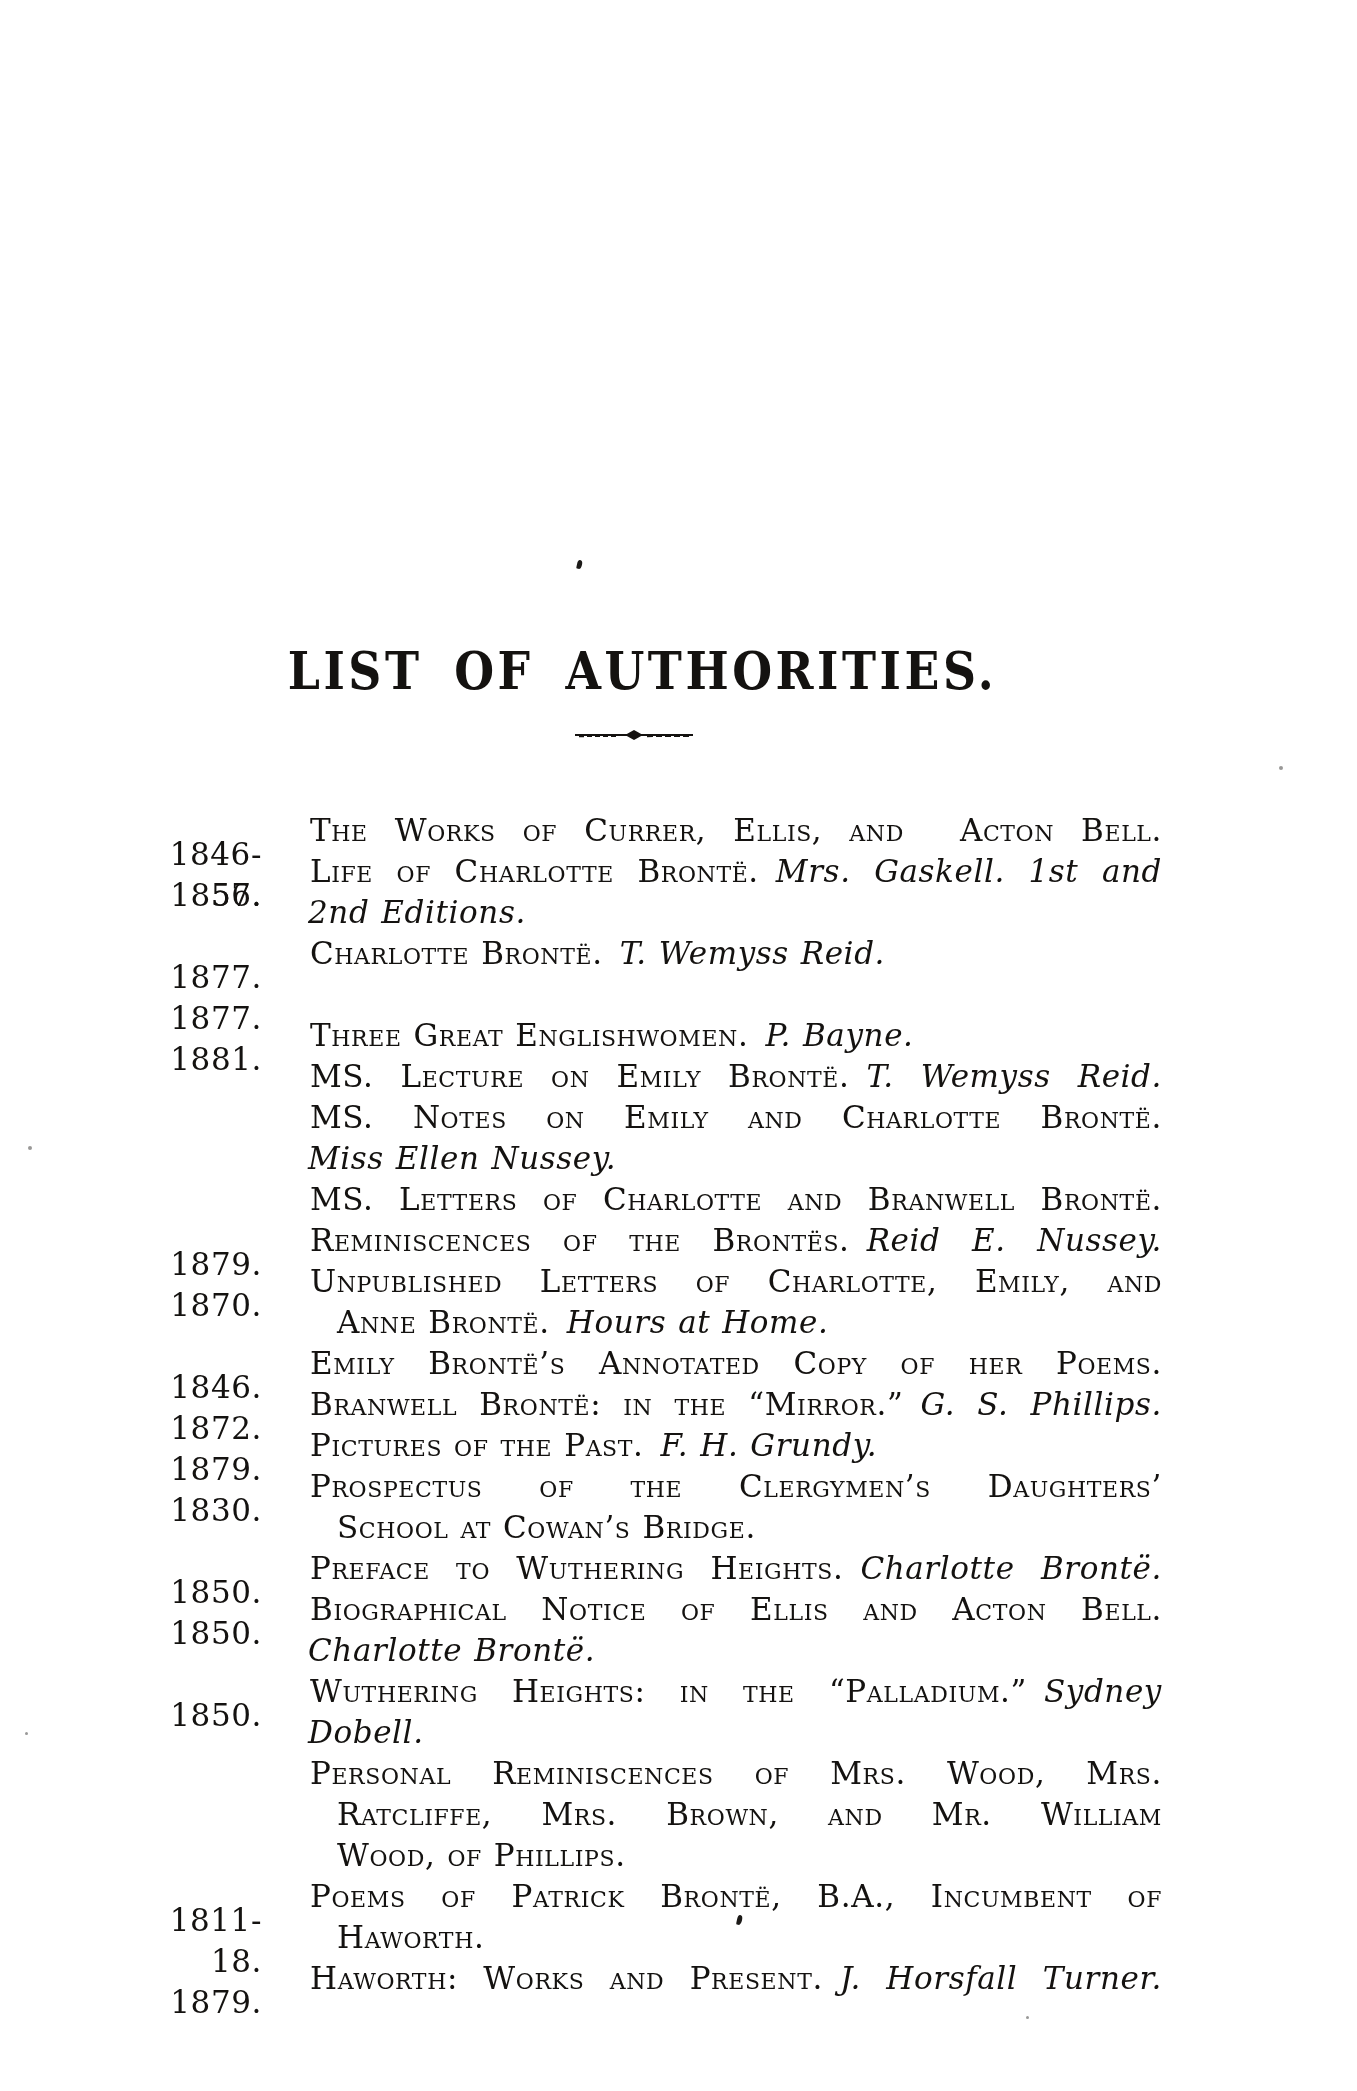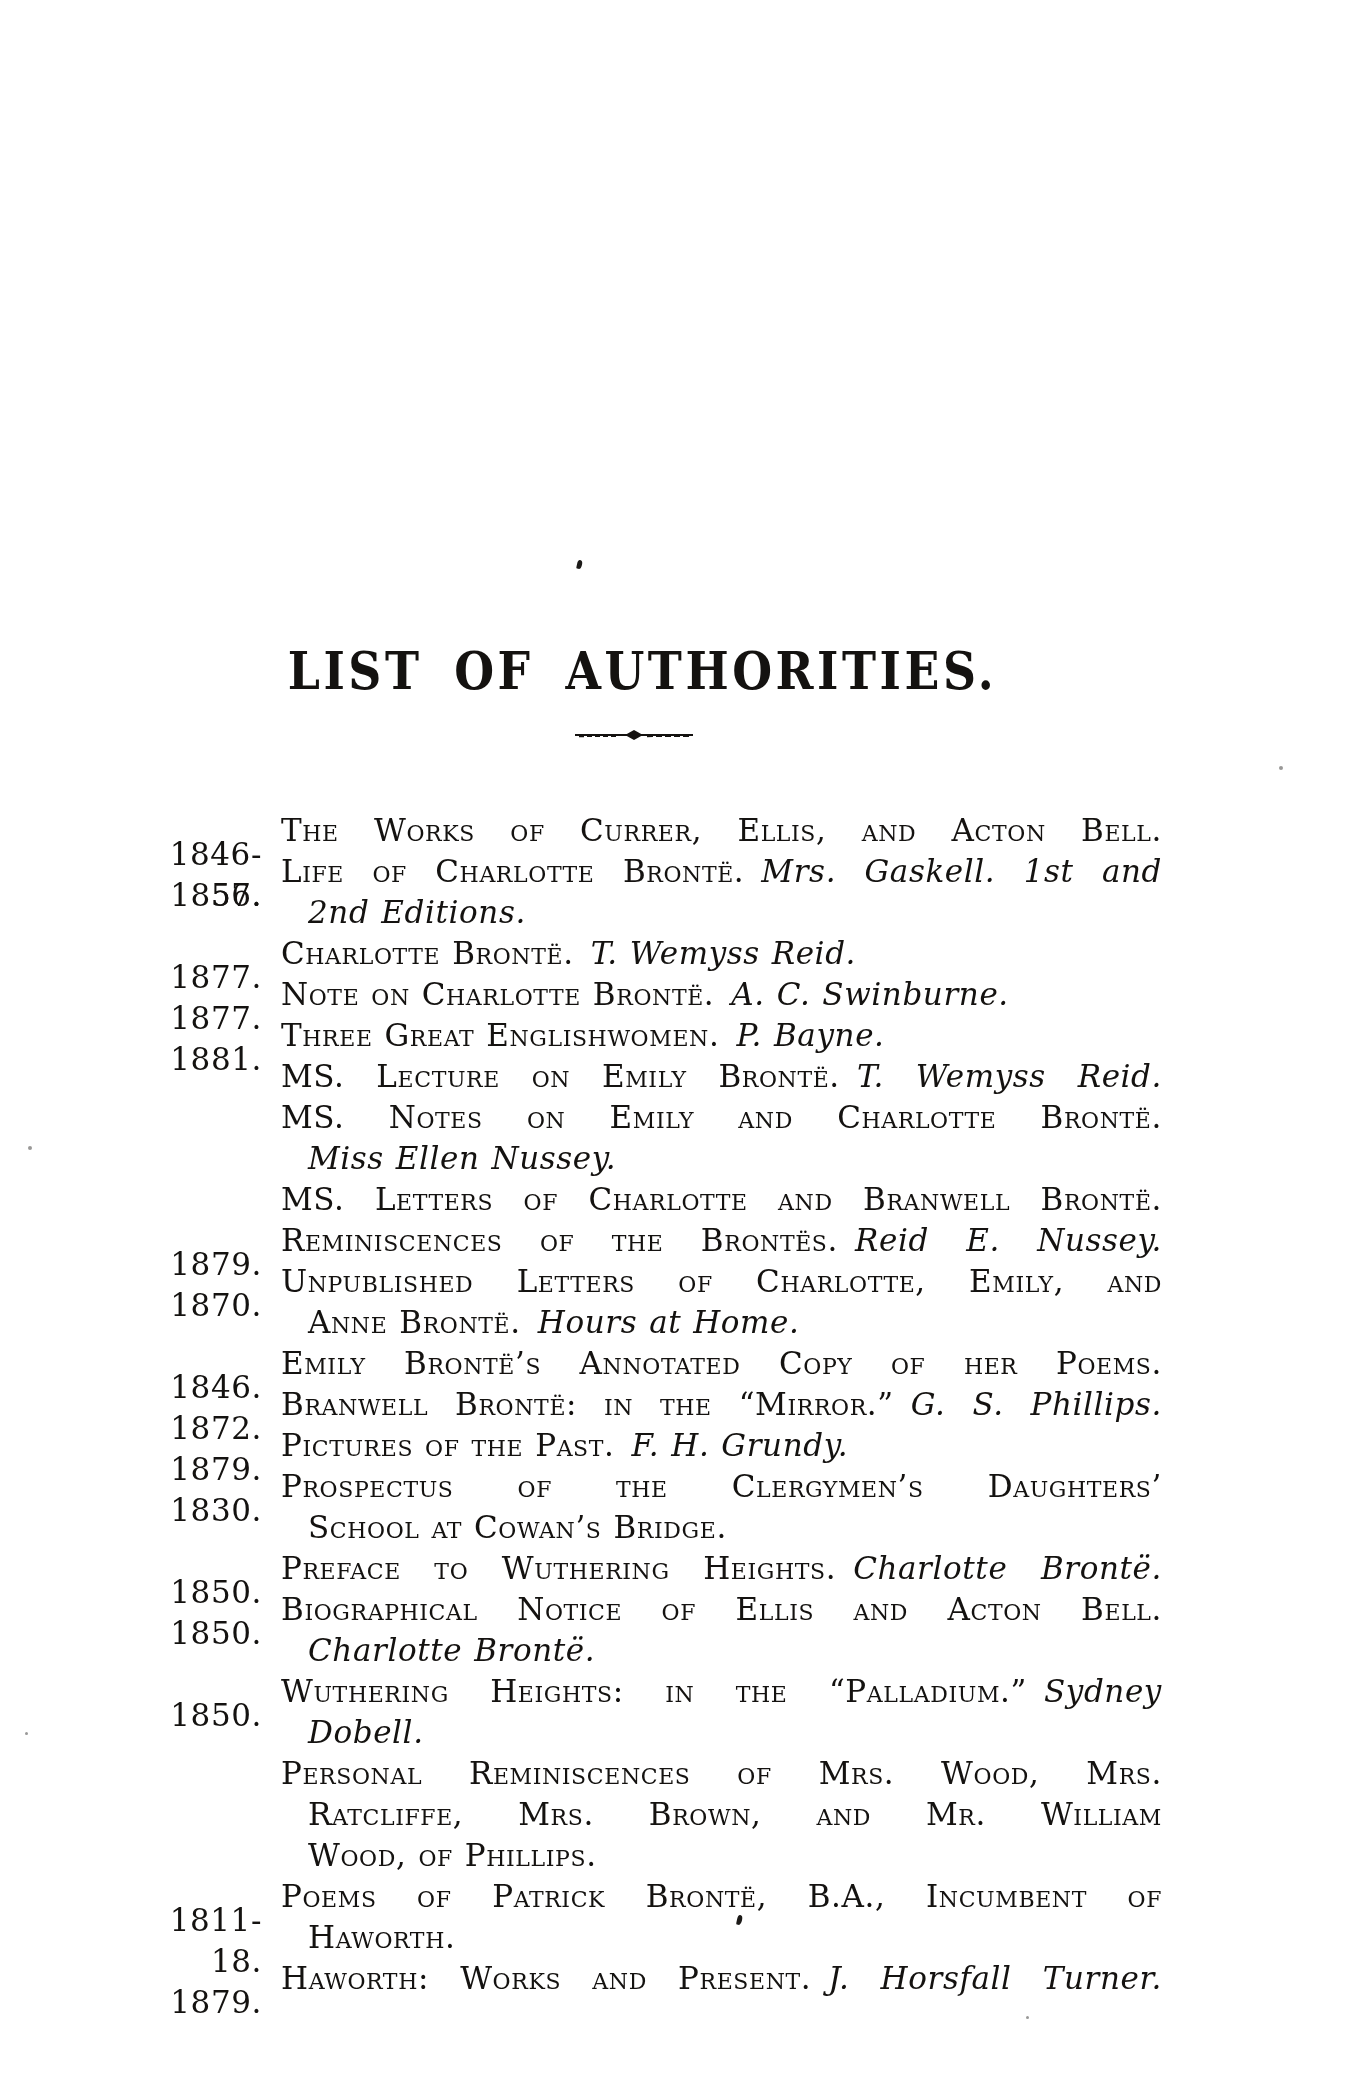--- a/index.html
+++ b/index.html
@@ -62,21 +62,21 @@
     text-align: right;
     font-variant-caps: small-caps;
     margin-top: 24px;
   }
   .text { display: block; }
   .text.col  { margin-left: 151px; }
   .text.cont { margin-left: 178px; }
   .jst .text { text-align: justify; text-align-last: justify; }
   .jst .text.col  { width: 881px; }
   .jst .text.cont { width: 854px; }
-  .seg.sc, .seg.scb { font-variant-caps: small-caps; }
+  .seg.sc, .seg.scb { font-variant-caps: small-caps; margin-left: 29px; }
   .seg.scb { font-weight: 400; }
   .seg.it  { font-style: italic; }
   .seg.it:not(:first-child) { margin-left: 0.55em; }
   
   .speck {
     position: absolute;
     background: #1c1a18;
     border-radius: 50%;
   }
   .speck.comma { border-radius: 60% 60% 70% 20%; transform: rotate(12deg); }
@@ -107,21 +107,20 @@
       </div>
       <div class="line">
         <span class="text cont"><span class="seg it">2nd Editions.</span></span>
       </div>
       <div class="line">
         <span class="date">1877.</span>
         <span class="text col"><span class="seg sc">Charlotte Brontë.</span><span class="seg it">T. Wemyss Reid.</span></span>
       </div>
       <div class="line">
         <span class="date">1877.</span>
-        <span class="text col"><span class="seg sc">Note on Charlotte Brontë.</span><span class="seg it">A. C. Swinburne.</span></span>
       </div>
       <div class="line">
         <span class="date">1881.</span>
         <span class="text col"><span class="seg sc">Three Great Englishwomen.</span><span class="seg it">P. Bayne.</span></span>
       </div>
       <div class="line jst">
         <span class="text col"><span class="seg sc">MS. Lecture on Emily Brontë.</span><span class="seg it">T. Wemyss Reid.</span></span>
       </div>
       <div class="line jst">
         <span class="text col"><span class="seg sc">MS. Notes on Emily and Charlotte Brontë.</span></span>

